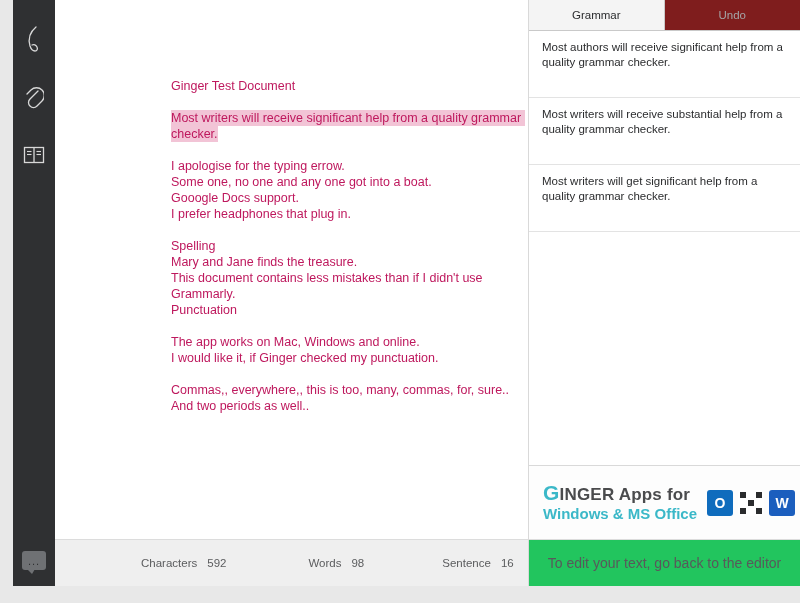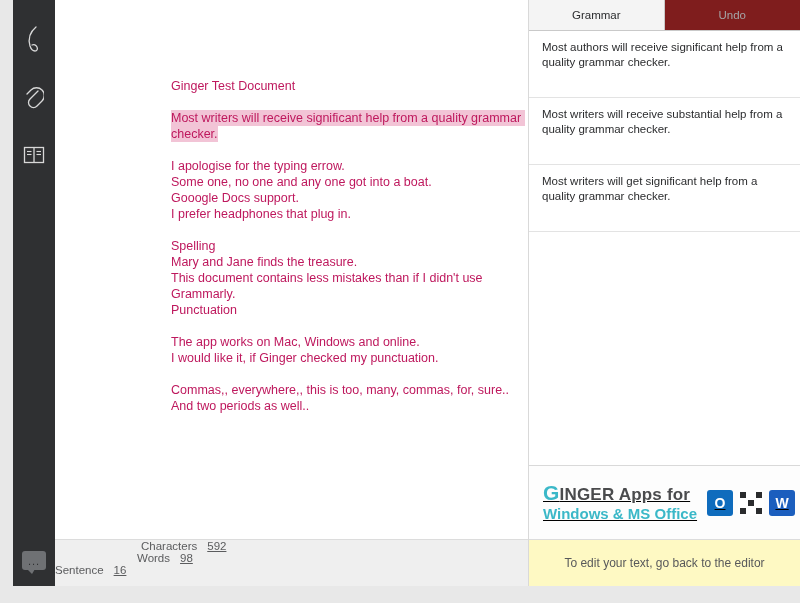--- a/index.html
+++ b/index.html
@@ -103,34 +103,34 @@
     background: #f2c4d6;
     padding: 1px 0;
     box-decoration-break: clone;
     -webkit-box-decoration-break: clone;
   }
   .statusbar {
     height: 46px;
     background: #efefef;
     border-top: 1px solid #dcdcdc;
     display: flex;
+    align-items: center;
     font-size: 11.5px;
     color: #58595b;
-    flex-direction: column;
   }
   .stat {
     display: flex;
     align-items: baseline;
     gap: 10px;
   }
   .stat .label { color: #5b5c5e; }
-  .stat .value { color: #5b5c5e; text-decoration: underline; }
+  .stat .value { color: #5b5c5e; }
   .stat-1 { margin-left: 86px; }
   .stat-2 { margin-left: 82px; }
-  .stat-3 { }
+  .stat-3 { margin-left: 78px; }
   
   .right {
     flex: 0 0 271px;
     width: 271px;
     display: flex;
     flex-direction: column;
     border-left: 1px solid #d9d9d9;
     background: #ffffff;
   }
   .rtoolbar {
@@ -169,21 +169,20 @@
   }
   .promo {
     height: 74px;
     border-top: 1px solid #d9d9d9;
     background: #fdfdfd;
     display: flex;
     align-items: center;
     padding: 0 12px 0 14px;
     box-sizing: border-box;
     gap: 10px;
-    text-decoration: underline;
   }
   .promo-text { flex: 1 1 auto; }
   .promo-line1 {
     font-size: 17px;
     font-weight: bold;
     color: #4a4b4d;
     letter-spacing: 0.2px;
     line-height: 20px;
     white-space: nowrap;
   }
@@ -219,26 +218,26 @@
     width: 22px; height: 22px;
     display: grid;
     grid-template-columns: repeat(3, 1fr);
     grid-template-rows: repeat(3, 1fr);
     gap: 2px;
   }
   .qrgrid i { background: #2b2c2e; display:block; }
   .qrgrid i.off { background: transparent; }
   .rightfooter {
     height: 46px;
-    background: #fef9c3;
+    background: #22c55e;
     border-top: 1px solid #dcdcdc;
     display: flex;
     align-items: center;
     justify-content: center;
-    font-size: 12px;
+    font-size: 14px;
     color: #58595b;
   }
 </style>
 </head>
 <body>
 
 <div class="app">
 
   <div class="rail">
     <div class="rail-top">

